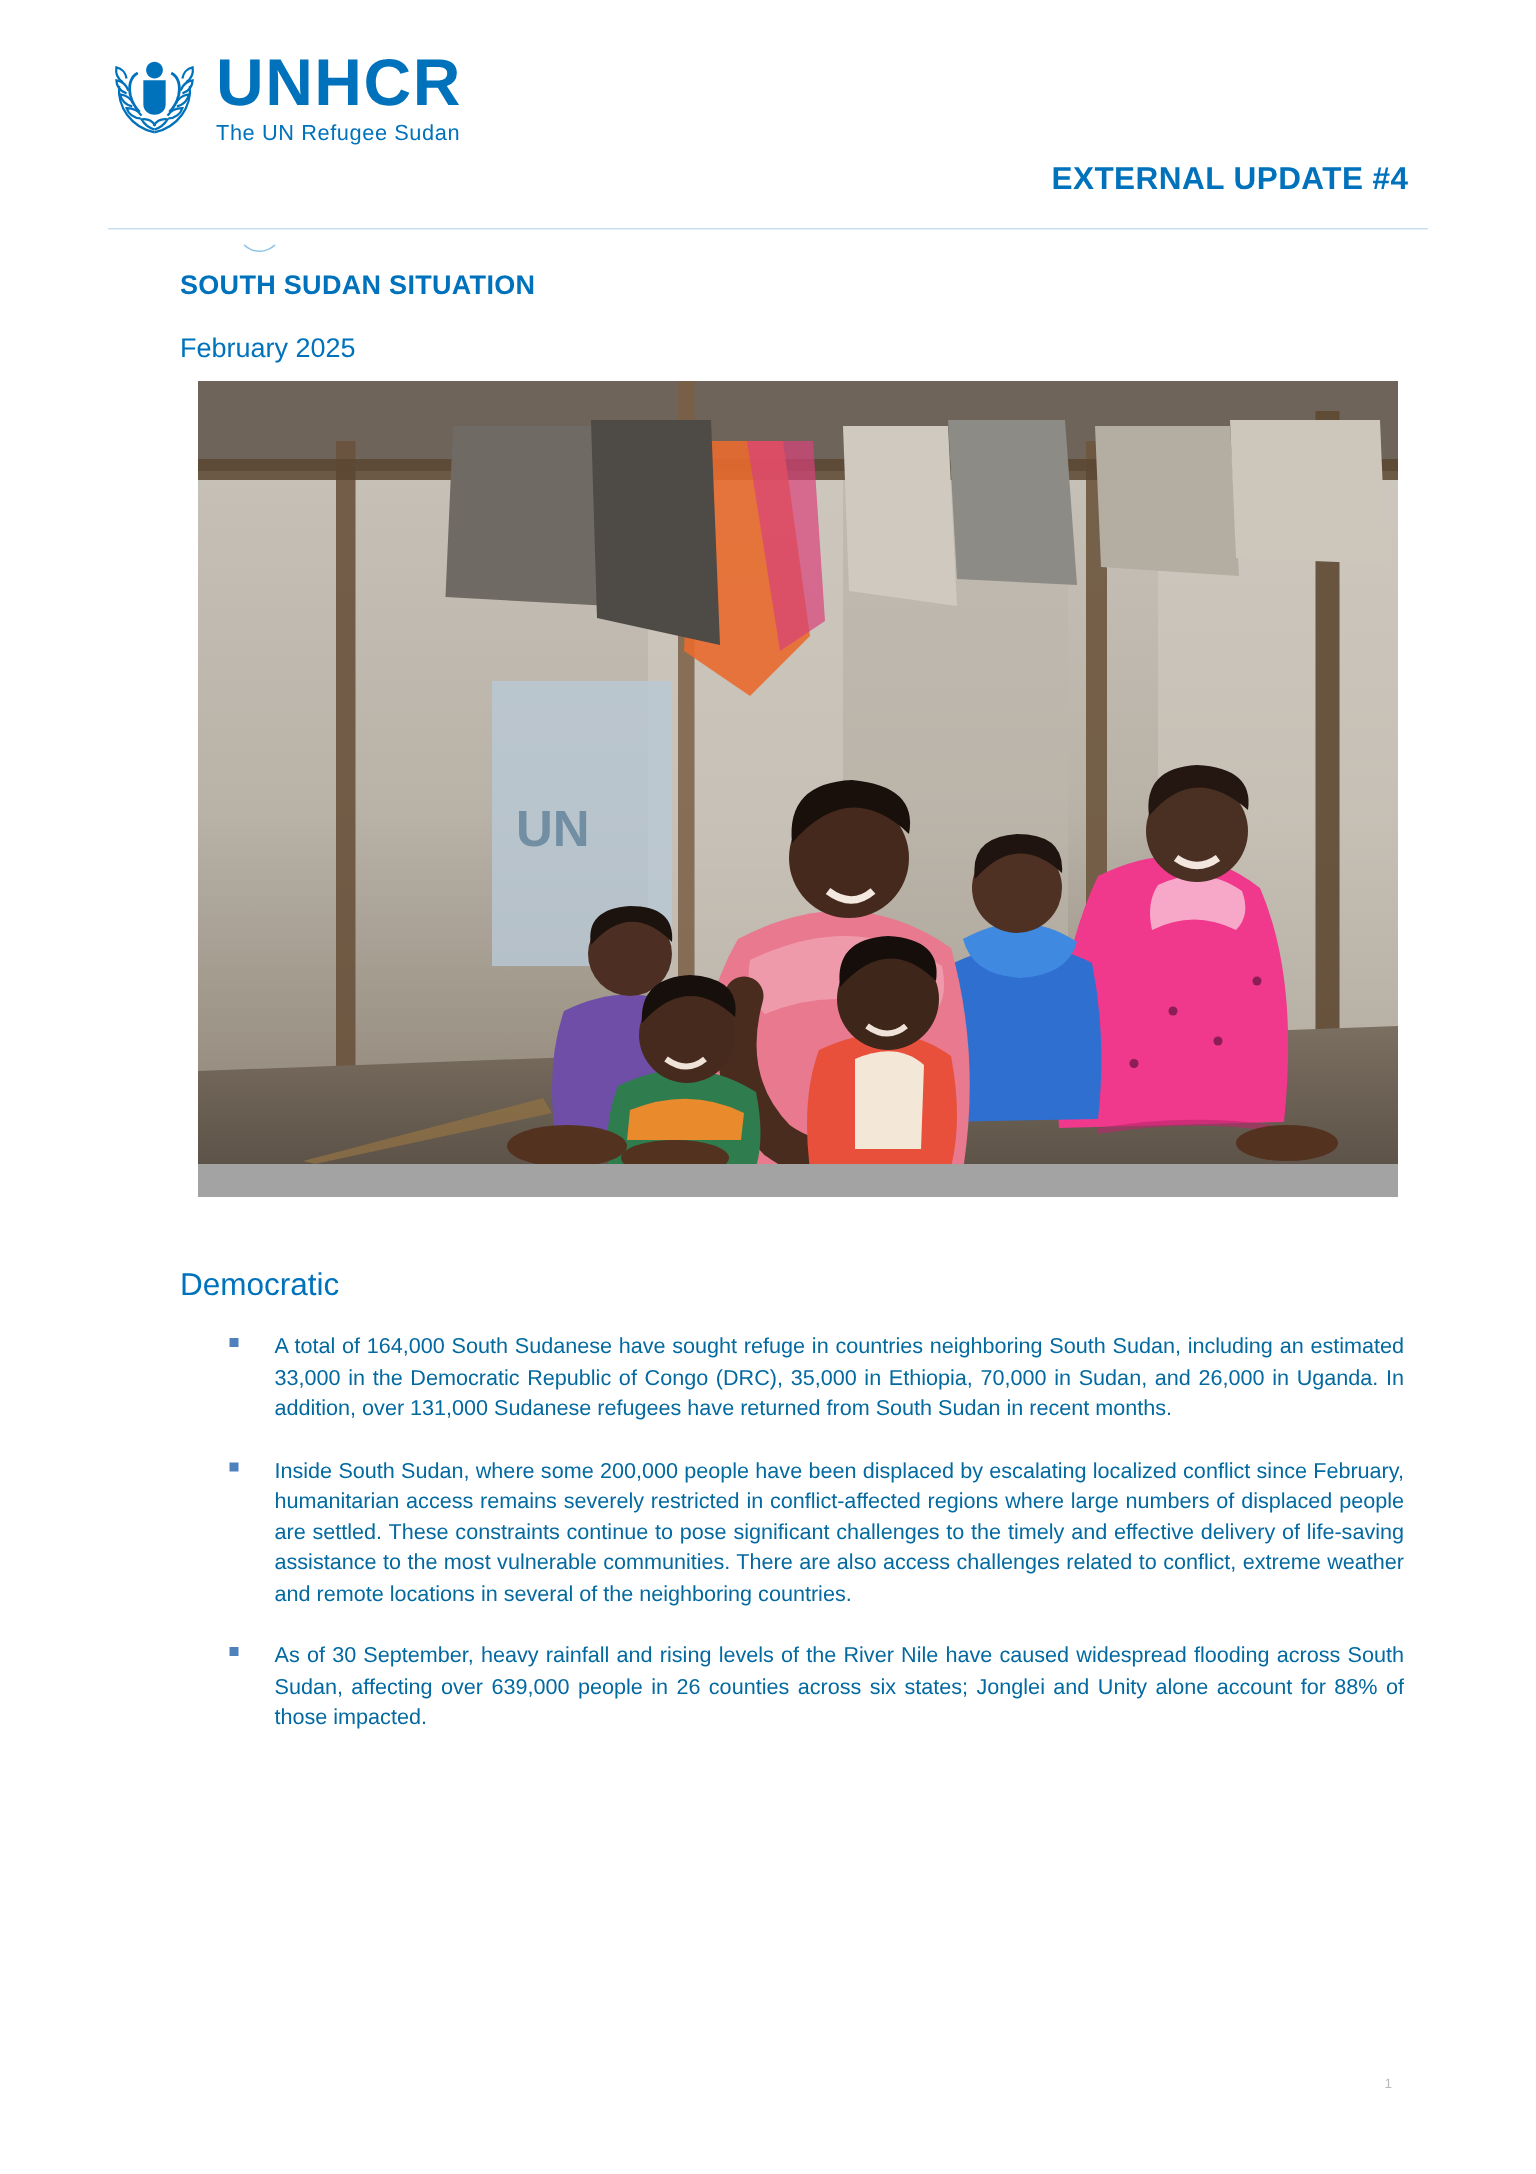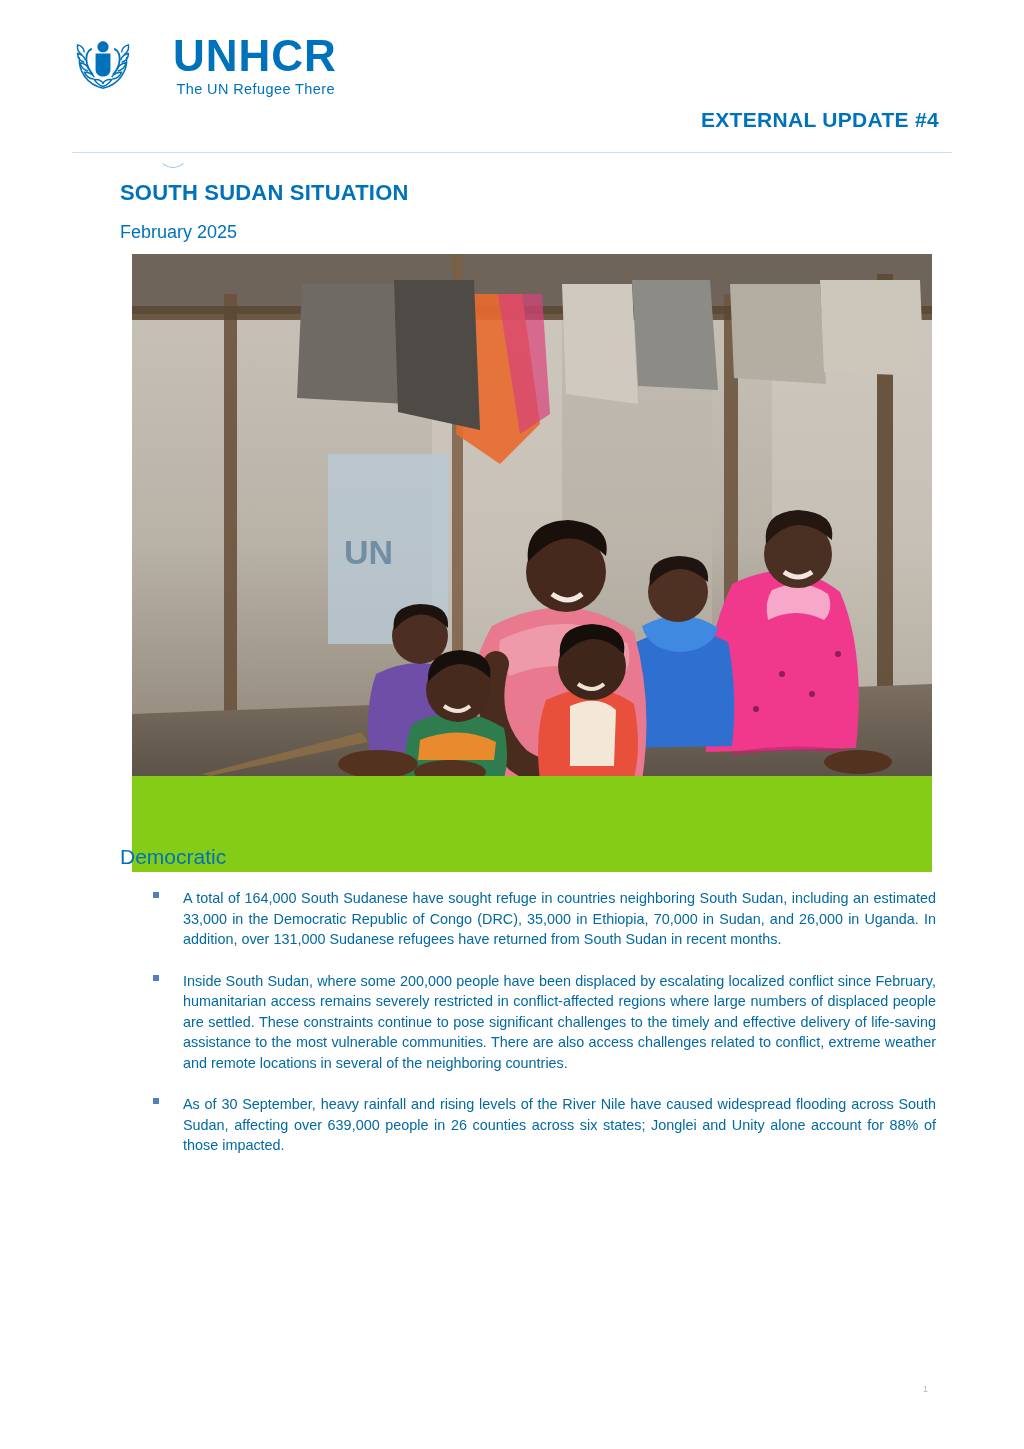--- a/index.html
+++ b/index.html
@@ -35,21 +35,20 @@
     align-items: flex-start;
   }
   .logo-emblem {
     width: 62px;
     height: 62px;
     margin-right: 10px;
     flex: none;
   }
   .logo-text {
     padding-top: 4px;
-    margin-left: 29px;
   }
   .logo-unhcr {
     font-family: "Liberation Sans", sans-serif;
     font-weight: bold;
     font-size: 44px;
     letter-spacing: 1px;
     color: #0072bc;
     line-height: 44px;
   }
   .logo-tag {
@@ -98,42 +97,42 @@
     border-top-color: transparent;
     border-left-color: transparent;
     border-right-color: transparent;
   }
 
   
   .doc-title {
     position: absolute;
     left: 120px;
     top: 180px;
-    font-size: 22px;
+    font-size: 18px;
     font-weight: bold;
     color: #0072bc;
     letter-spacing: 0.2px;
   }
   .doc-date {
     position: absolute;
     left: 120px;
     top: 222px;
     font-size: 18px;
     color: #0072bc;
   }
 
   
   .photo-frame {
     position: absolute;
     left: 132px;
     top: 254px;
     width: 800px;
-    height: 618px;
+    height: 544px;
     overflow: hidden;
-    background: #84cc16;
+    background: #a3a3a3;
   }
   .photo-svg { display: block; width: 800px; height: 522px; }
 
   .caption {
     position: absolute;
     left: 120px;
     top: 788px;
     width: 816px;
     font-size: 10.5px;
     font-style: italic;
@@ -210,21 +209,21 @@
           <path d="M50 18 c-5 0 -9 4 -9 9 0 5 4 9 9 9 5 0 9 -4 9 -9 0 -5 -4 -9 -9 -9 z"></path>
           <path d="M38 38 h24 v26 c0 6 -5 11 -12 11 -7 0 -12 -5 -12 -11 z"></path>
         </g>
         <g fill="none" stroke="#0072bc" stroke-width="3">
           <path d="M32 30 C24 34 22 44 24 54 C26 62 30 68 34 72"></path>
           <path d="M68 30 C76 34 78 44 76 54 C74 62 70 68 66 72"></path>
         </g>
       </svg>
       <div class="logo-text">
         <div class="logo-unhcr">UNHCR</div>
-        <div class="logo-tag">The UN Refugee There</div>
+        <div class="logo-tag">The UN Refugee Sudan</div>
       </div>
     </div>
 
     <div class="external-update">EXTERNAL UPDATE #4</div>
     <div class="header-rule"></div>
     <div class="header-notch"></div>
   </div>
 
   <div class="doc-title">SOUTH SUDAN SITUATION</div>
   <div class="doc-date">February 2025</div>

